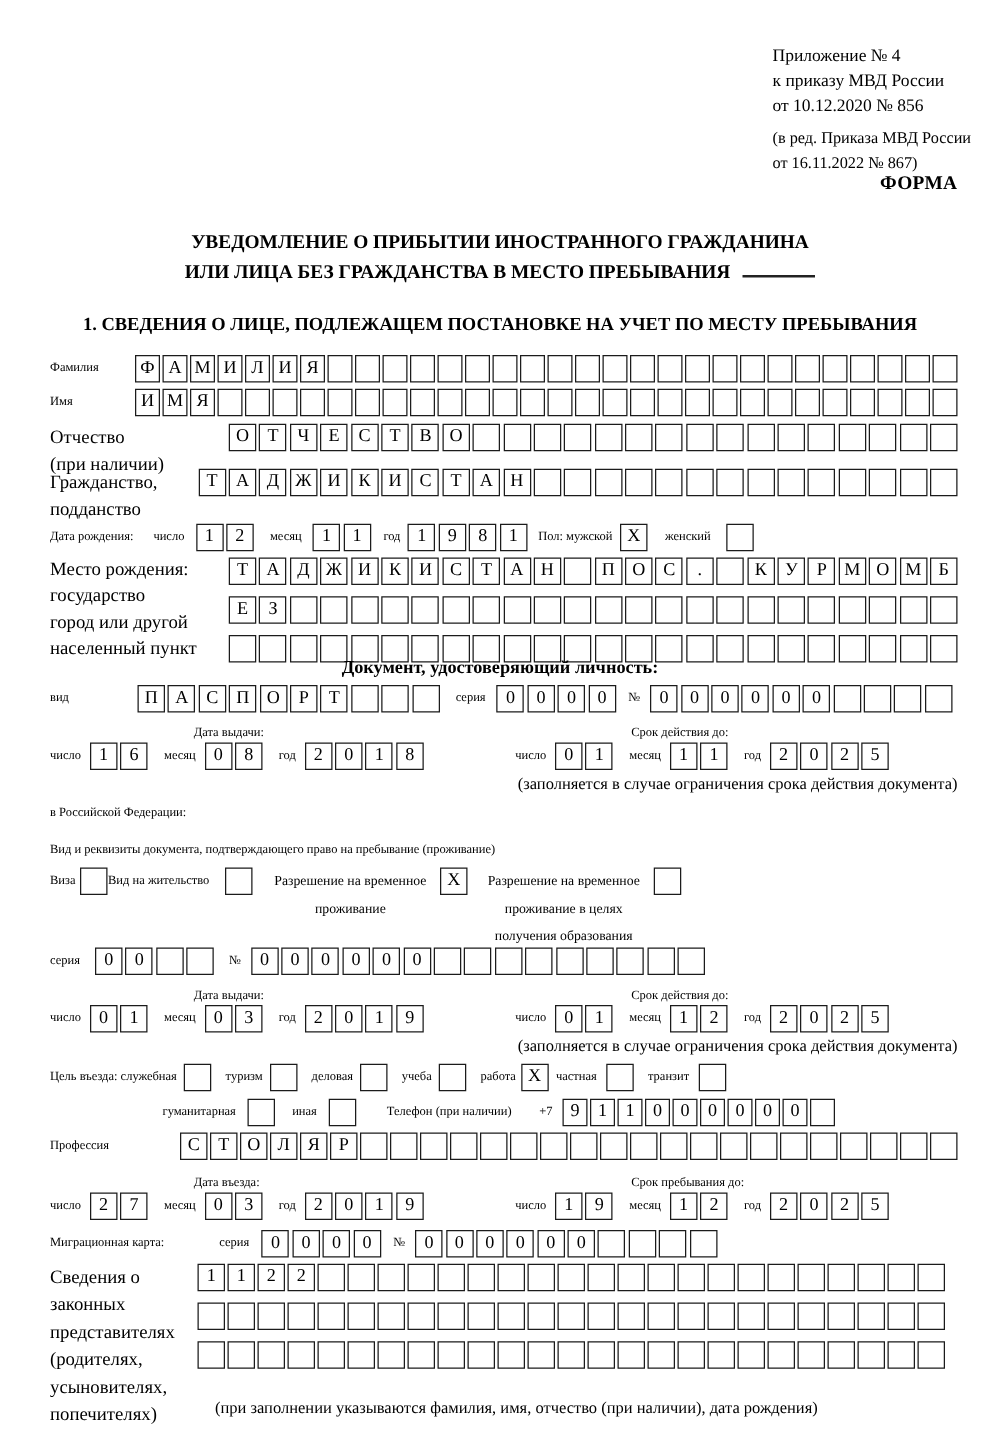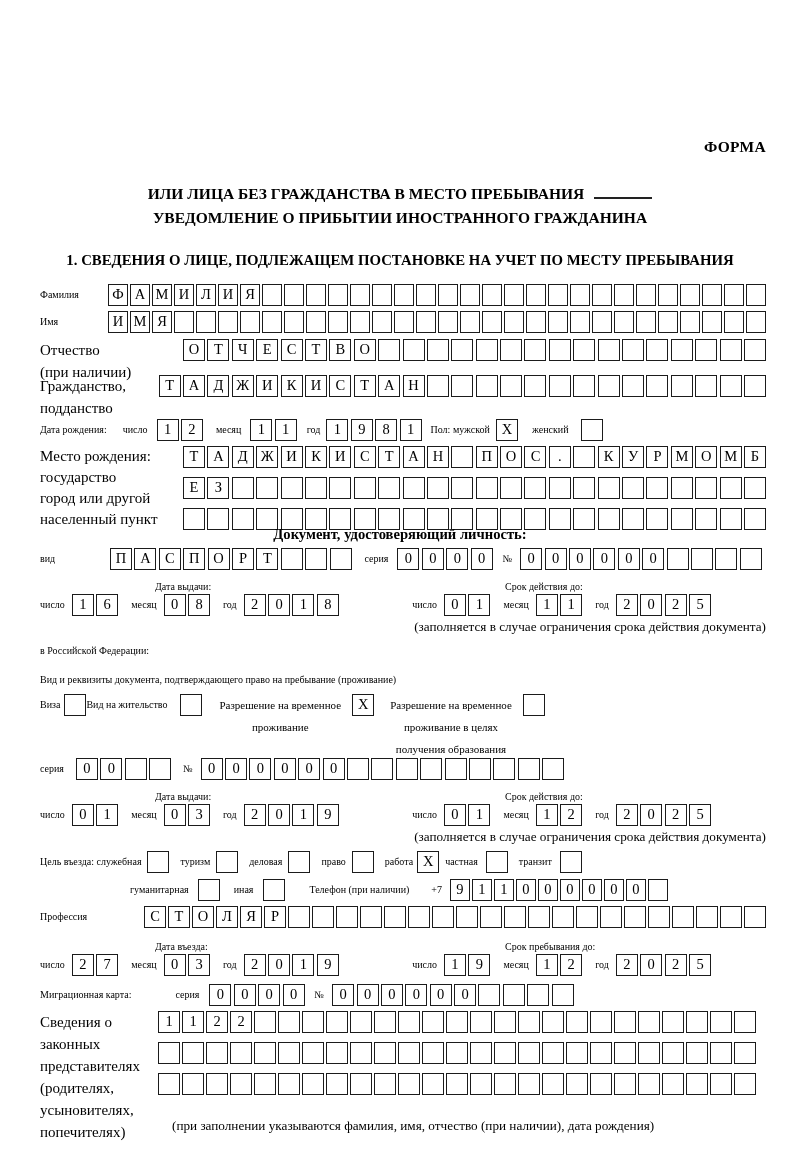--- a/index.html
+++ b/index.html
@@ -29,25 +29,33 @@
   .doc-header{margin-top:-6px;text-align:center;font-weight:bold;font-size:14.6px;line-height:20px;}
   .hdr2{position:relative;height:20px;}
   .hdr2 .h-left{position:absolute;left:115px;}
   .hdr2 .h-right{position:absolute;left:465px;}
 </style>
 </head>
 <body>
 
 <div class="page">
 
+  <div class="appendix">
+    <div>Приложение № 4</div>
+    <div>к приказу МВД России</div>
+    <div>от 10.12.2020 № 856</div>
+    <div class="gap"></div>
+    <div class="sub">(в ред. Приказа МВД России</div>
+    <div class="sub">от 16.11.2022 № 867)</div>
+  </div>
   <div class="forma">ФОРМА</div>
 
   <div class="title">
+    <div>УВЕДОМЛЕНИЕ О ПРИБЫТИИ ИНОСТРАННОГО ГРАЖДАНИНА</div>
     <div><span>ИЛИ ЛИЦА БЕЗ ГРАЖДАНСТВА В МЕСТО ПРЕБЫВАНИЯ</span><span class="tline"></span></div>
-    <div>УВЕДОМЛЕНИЕ О ПРИБЫТИИ ИНОСТРАННОГО ГРАЖДАНИНА</div>
   </div>
 
   <div class="sec-heading">1. СВЕДЕНИЯ О ЛИЦЕ, ПОДЛЕЖАЩЕМ ПОСТАНОВКЕ НА УЧЕТ ПО МЕСТУ ПРЕБЫВАНИЯ</div>
 
   <div class="row" style="margin-top:15px">
     <span class="lbl" style="width:90px">Фамилия</span>
     <span class="boxes dense">
         <span class="cb">Ф</span>
         <span class="cb">А</span>
         <span class="cb">М</span>
@@ -503,21 +511,21 @@
         <span class="cb"></span>
       </span>
     <span class="lbl" style="margin-left:11px;margin-right:6px">туризм</span>
     <span class="boxes">
         <span class="cb"></span>
       </span>
     <span class="lbl" style="margin-left:11px;margin-right:6px">деловая</span>
     <span class="boxes">
         <span class="cb"></span>
       </span>
-    <span class="lbl" style="margin-left:11px;margin-right:6px">право</span>
+    <span class="lbl" style="margin-left:11px;margin-right:6px">учеба</span>
     <span class="boxes">
         <span class="cb"></span>
       </span>
     <span class="lbl" style="margin-left:11px;margin-right:4px">работа</span>
     <span class="boxes">
         <span class="cb">X</span>
       </span>
     <span class="lbl" style="margin-left:6px;margin-right:8px">частная</span>
     <span class="boxes">
         <span class="cb"></span>

